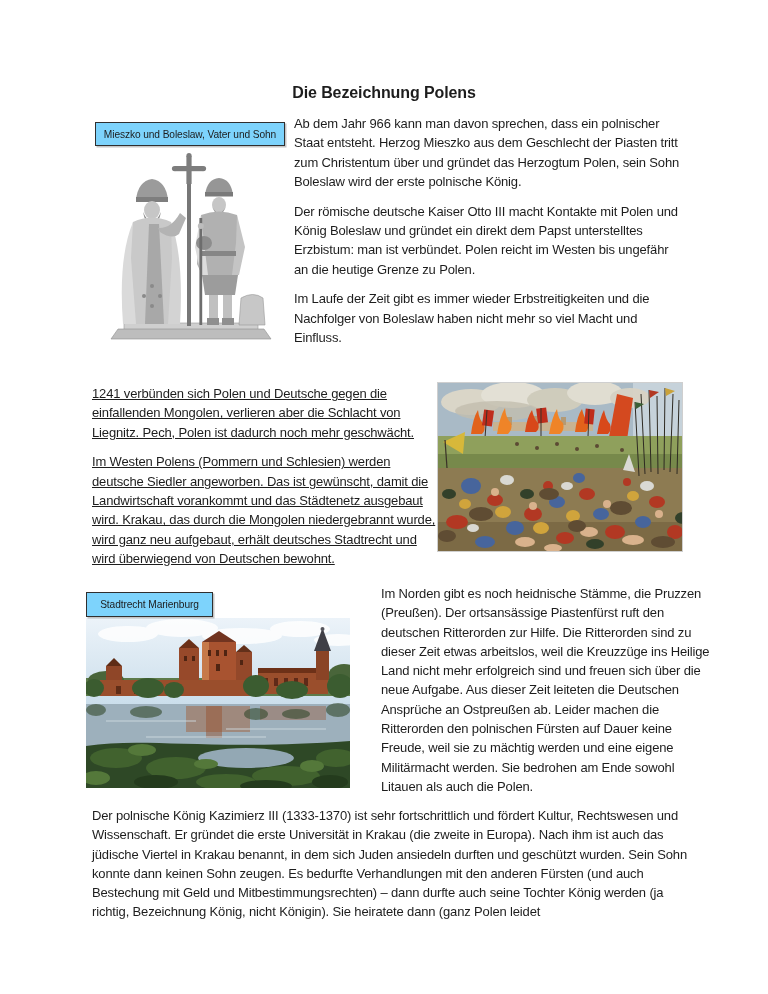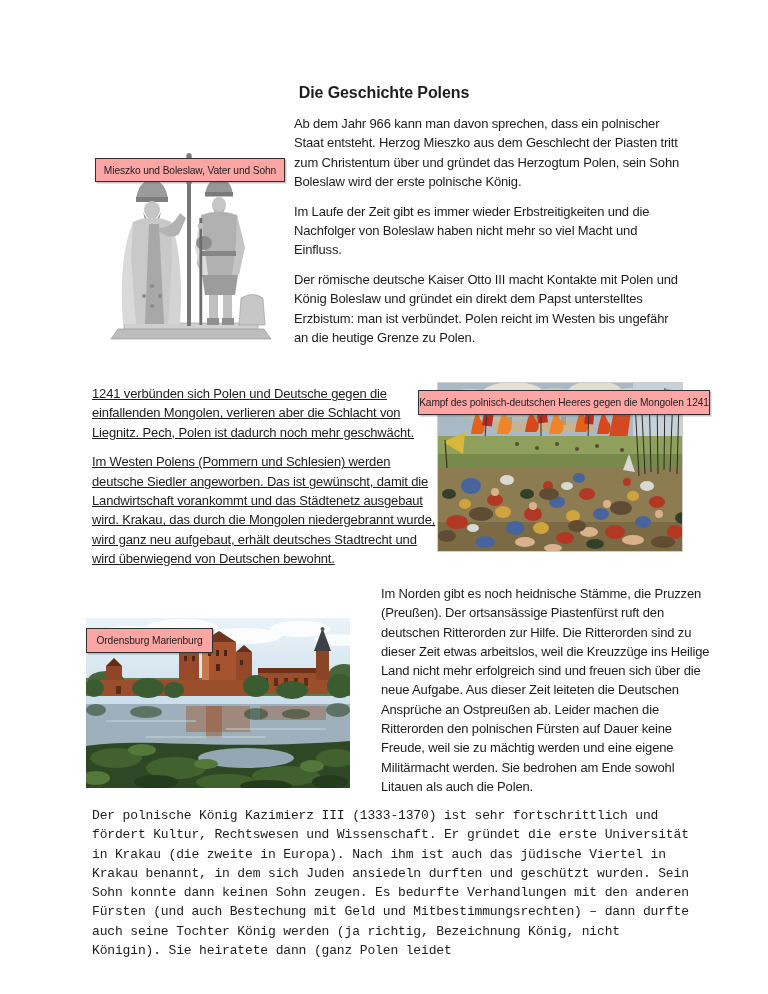--- a/index.html
+++ b/index.html
@@ -9,44 +9,44 @@
     font-family:"Liberation Sans",sans-serif;color:var(--text,#1d1d1d);
   }
   .title{
     position:absolute;top:84px;left:0;width:768px;text-align:center;
     font-size:16px;font-weight:bold;letter-spacing:-0.1px;
   }
   .col{position:absolute;font-size:13px;line-height:19.3px;letter-spacing:-0.15px;}
   .col p{margin:0 0 10.5px 0;}
   .col p:last-child{margin-bottom:0;}
   .cap{
-    position:absolute;background:#fca5a5;border:1px solid var(--cap-border,#2f2f2f);
+    position:absolute;background:#7dd3fc;border:1px solid var(--cap-border,#2f2f2f);
     box-shadow:1.5px 1.5px 0 rgba(90,90,90,.35);
     display:flex;align-items:center;justify-content:center;
-    font-size:10.2px;white-space:nowrap;letter-spacing:-0.1px;z-index:3;margin-top:36px;
+    font-size:10.2px;white-space:nowrap;letter-spacing:-0.1px;z-index:3;
   }
   .fig{position:absolute;z-index:1;}
   .fig svg{display:block;width:100%;height:100%;}
   #col-intro{left:294px;top:114px;width:392px;}
   #col-mongols{left:92px;top:384px;width:347px;text-decoration:underline;}
   #col-north{left:381px;top:584px;width:332px;}
-  #col-kazimierz{left:92px;top:806px;width:598px;font-family:Liberation Mono, monospace;}
+  #col-kazimierz{left:92px;top:806px;width:598px;}
   #cap-statues{left:95px;top:122px;width:188px;height:22px;}
   #cap-battle{left:418px;top:354px;width:290px;height:23px;}
   #cap-castle{left:86px;top:592px;width:125px;height:23px;}
   #fig-statues{left:100px;top:146px;width:182px;height:200px;}
   #fig-battle{left:437px;top:382px;width:246px;height:170px;}
   #fig-castle{left:86px;top:618px;width:264px;height:170px;}
 </style>
 </head>
 <body>
 
 <div class="page">
 
-  <div class="title">Die Geschichte Polens</div>
+  <div class="title">Die Bezeichnung Polens</div>
 
   <div class="cap" id="cap-statues">Mieszko und Boleslaw, Vater und Sohn</div>
   <div class="fig" id="fig-statues">
     <svg viewBox="0 0 182 200">
       <rect width="182" height="200" fill="#ffffff"></rect>
 
       <rect x="24" y="177" width="134" height="7" fill="#cfcfcf" stroke="#9a9a9a" stroke-width="0.6"></rect>
       <polygon points="18,183 164,183 171,193 11,193" fill="#bdbdbd" stroke="#8e8e8e" stroke-width="0.6"></polygon>
 
       <rect x="87" y="34" width="4" height="146" fill="#777"></rect>
@@ -86,25 +86,24 @@
       <ellipse cx="104" cy="97" rx="8" ry="7" fill="#8d8d8d"></ellipse>
       <rect x="99.4" y="72" width="2.8" height="107" fill="#6d6d6d"></rect>
       <circle cx="100.8" cy="80" r="3" fill="#bdbdbd"></circle>
 
       <path d="M141 152 q12 -7 22 0 l2 27 -26 0 Z" fill="#c7c7c7" stroke="#979797" stroke-width="0.6"></path>
     </svg>
   </div>
 
   <div class="col" id="col-intro">
     <p>Ab dem Jahr 966 kann man davon sprechen, dass ein polnischer Staat entsteht. Herzog Mieszko aus dem Geschlecht der Piasten tritt zum Christentum über und gründet das Herzogtum Polen, sein Sohn Boleslaw wird der erste polnische König.</p>
+    <p>Der römische deutsche Kaiser Otto III macht Kontakte mit Polen und König Boleslaw und gründet ein direkt dem Papst unterstelltes Erzbistum: man ist verbündet. Polen reicht im Westen bis ungefähr an die heutige Grenze zu Polen.</p>
     <p>Im Laufe der Zeit gibt es immer wieder Erbstreitigkeiten und die Nachfolger von Boleslaw haben nicht mehr so viel Macht und Einfluss.</p>
-    <p>Der römische deutsche Kaiser Otto III macht Kontakte mit Polen und König Boleslaw und gründet ein direkt dem Papst unterstelltes Erzbistum: man ist verbündet. Polen reicht im Westen bis ungefähr an die heutige Grenze zu Polen.</p>
-  </div>
-
-  <div class="cap" id="cap-battle">Kampf des polnisch-deutschen Heeres gegen die Mongolen 1241</div>
+  </div>
+
   <div class="fig" id="fig-battle">
     <svg viewBox="0 0 246 170">
       <rect width="246" height="170" fill="#8d7b52"></rect>
       <rect width="246" height="62" fill="#a9bac6"></rect>
       <rect x="196" width="50" height="62" fill="#c6d2da"></rect>
 
       <g opacity="0.95">
         <ellipse cx="34" cy="20" rx="30" ry="13" fill="#ddd8c9"></ellipse>
         <ellipse cx="76" cy="13" rx="32" ry="13" fill="#e7e3d6"></ellipse>
         <ellipse cx="118" cy="18" rx="28" ry="12" fill="#d2cdbc"></ellipse>
@@ -223,21 +222,21 @@
       </g>
       <rect x="0.5" y="0.5" width="245" height="169" fill="none" stroke="#cfcfcf"></rect>
     </svg>
   </div>
 
   <div class="col" id="col-mongols">
     <p>1241 verbünden sich Polen und Deutsche gegen die einfallenden Mongolen, verlieren aber die Schlacht von Liegnitz. Pech, Polen ist dadurch noch mehr geschwächt.</p>
     <p>Im Westen Polens (Pommern und Schlesien) werden deutsche Siedler angeworben. Das ist gewünscht, damit die Landwirtschaft vorankommt und das Städtenetz ausgebaut wird. Krakau, das durch die Mongolen niedergebrannt wurde, wird ganz neu aufgebaut, erhält deutsches Stadtrecht und wird überwiegend von Deutschen bewohnt.</p>
   </div>
 
-  <div class="cap" id="cap-castle">Ordensburg Marienburg</div>
+  <div class="cap" id="cap-castle">Stadtrecht Marienburg</div>
   <div class="fig" id="fig-castle">
     <svg viewBox="0 0 264 170">
       <defs>
         <linearGradient id="sky" x1="0" y1="0" x2="0" y2="1">
           <stop offset="0" stop-color="#ecf3f9"></stop>
             <stop offset="1" stop-color="#c7dcea"></stop>
         </linearGradient>
       </defs>
       <rect width="264" height="96" fill="url(#sky)"></rect>
       <g fill="#ffffff" opacity="0.85">

